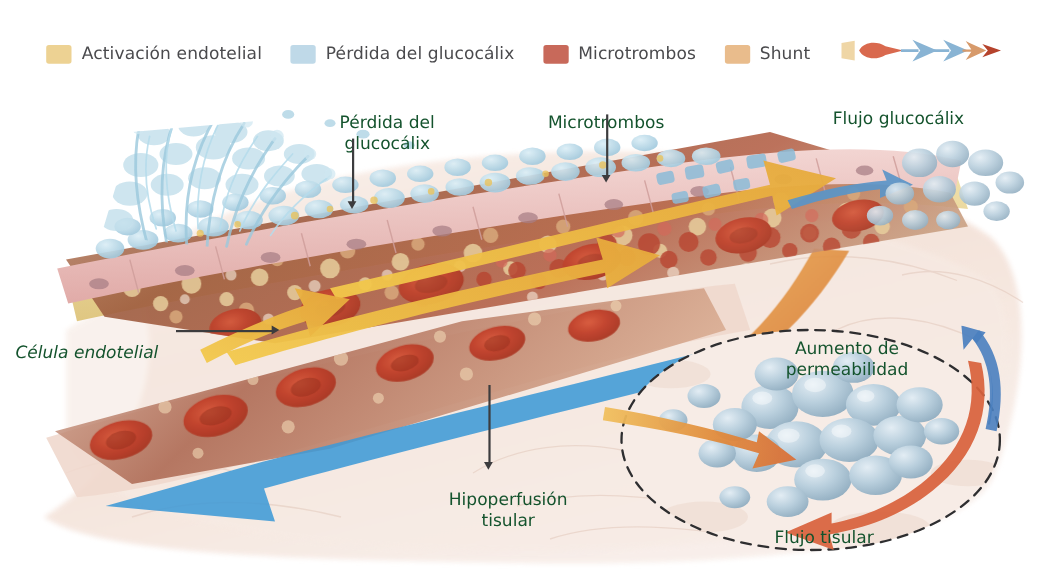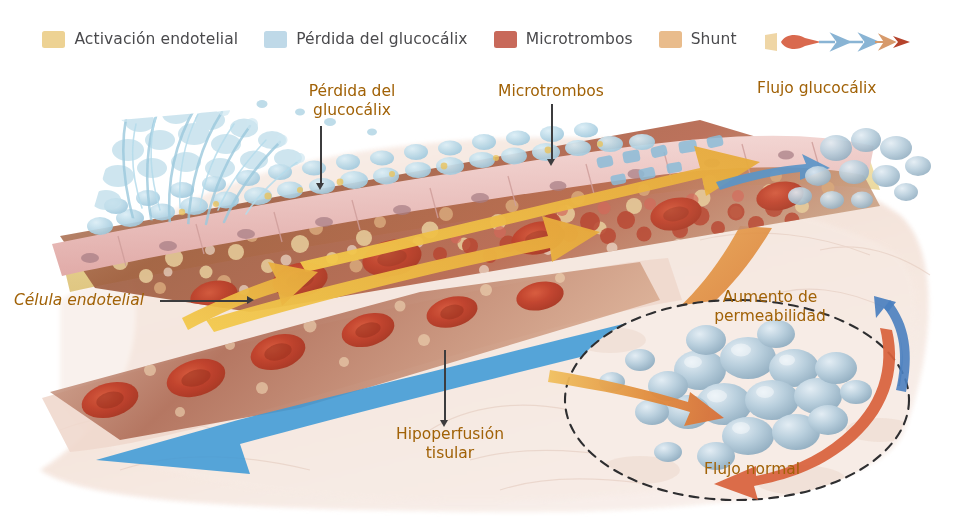--- a/index.html
+++ b/index.html
@@ -11,36 +11,37 @@
   #stage{
     position:relative;
     width:955px;height:526px;
     background:#ffffff;
     overflow:hidden;
   }
 
   
   #legend{
     position:absolute;left:0;top:30px;width:955px;height:28px;
-    display:flex;align-items:flex-start;justify-content:center;gap:26px;
+    display:flex;align-items:flex-end;justify-content:center;gap:26px;
   }
   .leg-item{display:flex;align-items:center;gap:9px;}
   .leg-sw{
     width:23px;height:17px;border-radius:2.5px;flex:0 0 auto;
   }
   .leg-tx{
     font-size:15.5px;color:#4a4a4d;letter-spacing:.1px;white-space:nowrap;
   }
   .leg-arrows{display:flex;align-items:center;}
 
   
   .lbl{
     position:absolute;
-    font-size:15.5px;line-height:1.22;color:#a16207;
+    font-size:15.5px;line-height:1.22;color:#14532d;
     white-space:pre-line;
+    margin-top:20px;
   }
   .lbl.c{text-align:center;}
 
   
   .leader{position:absolute;background:#3c3c3e;}
   .leader.v{width:1.6px;}
   .leader.h{height:1.6px;}
   .tip-down{
     position:absolute;width:0;height:0;
     border-left:4.5px solid transparent;border-right:4.5px solid transparent;
@@ -629,24 +630,24 @@
   <div class="lbl c" style="left:468px;top:82px;width:166px;">Microtrombos</div>
   <div class="leader v" style="left:551px;top:104px;height:56px;"></div>
   <div class="tip-down" style="left:547px;top:159px;"></div>
 
   <div class="lbl" style="left:757px;top:79px;width:180px;">Flujo glucocálix</div>
 
   <div class="lbl" style="left:14px;top:291px;width:160px;font-style:italic;">Célula endotelial</div>
   <div class="leader h" style="left:160px;top:300px;width:88px;"></div>
   <div class="tip-right" style="left:247px;top:296px;"></div>
 
-  <div class="lbl c" style="left:366px;top:425px;width:168px;">Hipoperfusión
+  <div class="lbl c" style="left:378px;top:425px;width:168px;">Hipoperfusión
 tisular</div>
   <div class="leader v" style="left:444px;top:350px;height:72px;"></div>
   <div class="tip-down" style="left:440px;top:420px;"></div>
 
   <div class="lbl c" style="left:688px;top:288px;width:164px;">Aumento de
 permeabilidad</div>
 
 
-  <div class="lbl" style="left:704px;top:460px;width:130px;">Flujo normal</div>
+  <div class="lbl" style="left:704px;top:460px;width:130px;">Flujo tisular</div>
 
 </div>
 
 </body></html>

